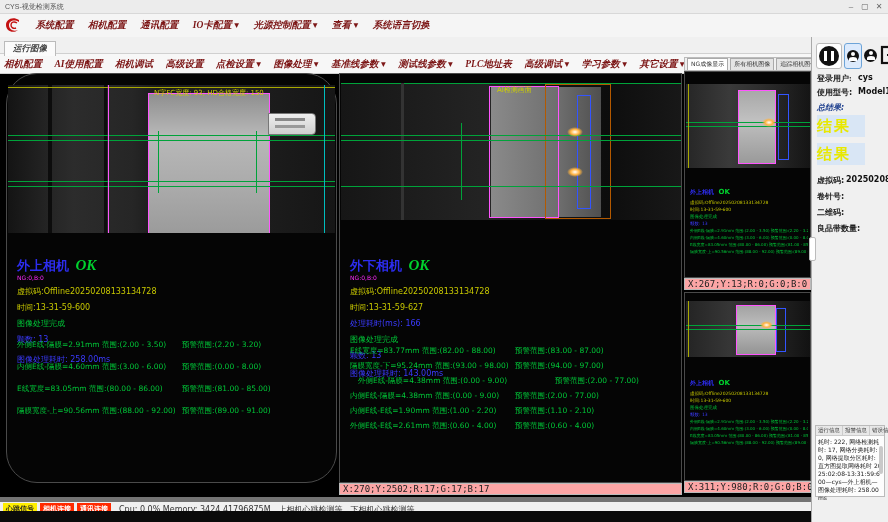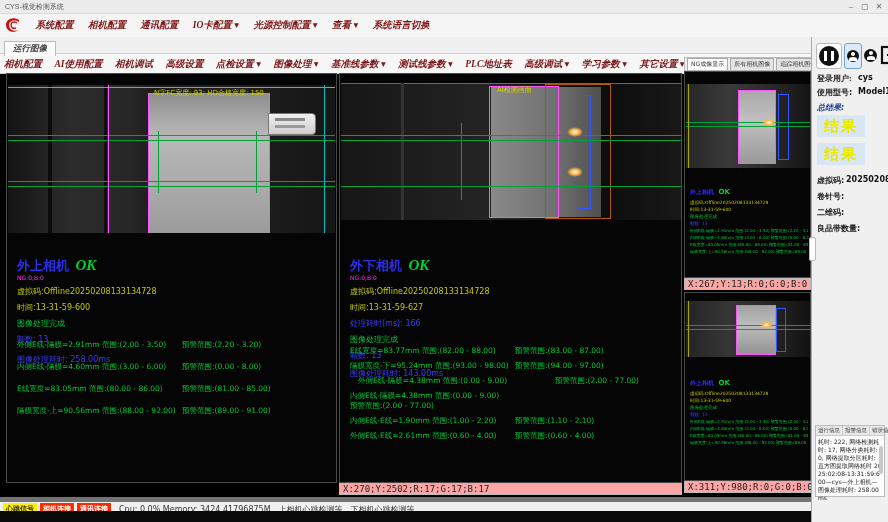--- a/index.html
+++ b/index.html
@@ -51,21 +51,21 @@
   #sidebar{left:811px;top:37px;width:77px;height:485px;background:#f0f0f0;border-left:1px solid #aaa;box-sizing:border-box;}
   .sbtn{position:absolute;background:#fff;border:1px solid #bbb;border-radius:3px;}
   .circle-ico{position:absolute;border-radius:50%;background:#111;}
   .pausebars{position:absolute;top:5px;left:5px;width:10px;height:10px;
              border-left:3px solid #fff;border-right:3px solid #fff;box-sizing:border-box;}
   .head{position:absolute;background:#fff;border-radius:50%;}
   .shoulders{position:absolute;background:#fff;border-radius:50% 50% 0 0;}
   .slabel{font:bold 8px "DejaVu Sans",sans-serif;color:#222;}
   .svalue{font:bold 8px "DejaVu Sans",sans-serif;color:#111;}
   .resultbox{position:absolute;left:5px;width:48px;height:22px;background:#d9e6f5;
-             font:bold 15px "DejaVu Sans",sans-serif;color:#e8e800;text-align:center;line-height:22px;
+             font:bold 15px "DejaVu Sans",sans-serif;color:#e8e800;text-align:left;line-height:22px;
              letter-spacing:2px;}
   .logbox{position:absolute;left:3px;width:70px;background:#fdfdfd;border:1px solid #bbb;box-sizing:border-box;}
   .logtabs{display:flex;background:#e8e8e8;border-bottom:1px solid #ccc;}
   .logtab{font:5.5px "DejaVu Sans",sans-serif;color:#333;padding:1px 2px;border-right:1px solid #ccc;white-space:nowrap;}
   .logtext{font:6px "DejaVu Sans",sans-serif;color:#222;padding:2px;line-height:8px;word-break:break-all;}
   
   #statusbar{left:0;top:497px;width:811px;height:14px;background:#f0f0f0;border-top:5px solid #737373;
              display:flex;align-items:center;font:8px "DejaVu Sans",sans-serif;color:#333;}
   .badge{font:bold 7px "DejaVu Sans",sans-serif;padding:1px 3px;margin-left:3px;white-space:nowrap;}
   .badge.yellow{background:#ffee00;color:#222;}
@@ -115,21 +115,21 @@
     <span class="tool-item">PLC地址表</span>
     <span class="tool-item">高级调试 ▾</span>
     <span class="tool-item">学习参数 ▾</span>
     <span class="tool-item">其它设置 ▾</span>
   </div>
 
   <div id="tabrow" class="abs">
     <span class="run-tab">运行图像</span>
   </div>
 
-  <div class="abs panel" style="left:6px;top:73px;width:331px;height:410px;">
+  <div class="abs panel" style="left:6px;top:73px;width:331px;height:410px;border-radius:31px;">
     <div class="cam" style="left:1px;top:11px;width:327px;height:148px;
          background:linear-gradient(90deg,#141414 0%,#242424 12%,#2c2c2c 20%,#262626 38%,#1b1b1b 46%,#212121 62%,#161616 100%);">
       <div class="ovl" style="left:40px;top:0;width:4px;height:100%;background:#0c0c0c;"></div>
       <div class="ovl" style="left:96px;top:0;width:3px;height:100%;background:#0e0e0e;"></div>
       <div class="hline y" style="top:2px;"></div>
       <div class="ovl" style="left:140px;top:8px;width:120px;height:139px;border:1px solid #ff55ff;
            background:linear-gradient(180deg,#8f8f8f,#b8b8b8 30%,#a9a9a9 70%,#9b9b9b);"></div>
       <div class="ovl" style="left:260px;top:28px;width:46px;height:20px;background:linear-gradient(180deg,#efefef,#cfcfcf);
            border:1px solid #777;border-radius:0 4px 4px 0;">
         <div style="position:absolute;left:6px;top:4px;width:30px;height:3px;background:#888;"></div>
@@ -214,21 +214,21 @@
           <span class="mw">预警范围:(83.00 - 87.00)</span>
         </div>
       <div class="mrow" style="margin-top:5px;">
         <span class="ml">隔膜宽度-下=95.24mm 范围:(93.00 - 98.00)</span>
           <span class="mw">预警范围:(94.00 - 97.00)</span>
         </div>
       <div class="mrow" style="margin-top:5px;text-align:center;">
         <span class="ml">外侧E线-隔膜=4.38mm 范围:(0.00 - 9.00)</span>
           <span class="mw">预警范围:(2.00 - 77.00)</span>
         </div>
-      <div class="mrow" style="margin-top:5px;flex-direction:column;">
+      <div class="mrow" style="margin-top:5px;">
         <span class="ml">内侧E线-隔膜=4.38mm 范围:(0.00 - 9.00)</span>
           <span class="mw">预警范围:(2.00 - 77.00)</span>
         </div>
       <div class="mrow" style="margin-top:5px;">
         <span class="ml">内侧E线-E线=1.90mm 范围:(1.00 - 2.20)</span>
           <span class="mw">预警范围:(1.10 - 2.10)</span>
         </div>
       <div class="mrow" style="margin-top:5px;">
         <span class="ml">外侧E线-E线=2.61mm 范围:(0.60 - 4.00)</span>
           <span class="mw">预警范围:(0.60 - 4.00)</span>

